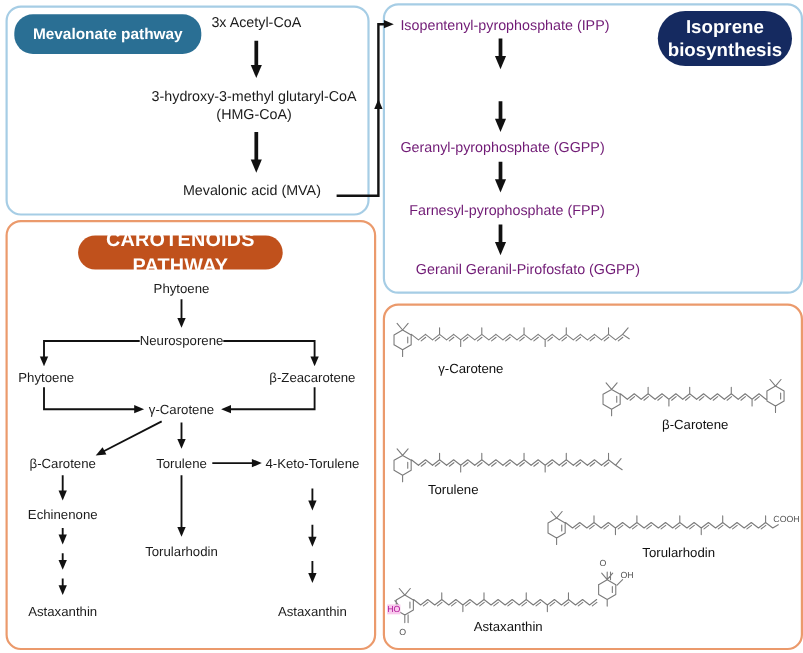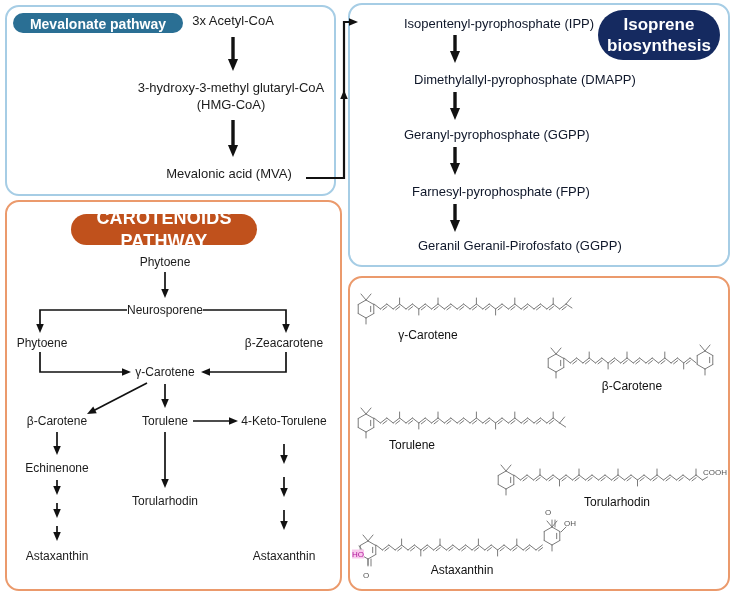--- a/index.html
+++ b/index.html
@@ -18,63 +18,62 @@
   }
   .badge-teal   { background: var(--teal,#2a6f94);  border-radius:17px; font-size:14px; }
   .badge-navy   { background: var(--navy,#152a60);  border-radius:25px; font-size:17px; }
   .badge-orange { background: var(--orange,#c0511c);border-radius:16px; font-size:18px; letter-spacing:.2px; }
 
   .node {
     position:absolute; transform:translate(-50%,-50%); white-space:nowrap;
     font-size:13px; color:#1c1c1c;
   }
   .node-l { position:absolute; transform:translate(0,-50%); white-space:nowrap;
-    font-size:13px; color:#0f172a;margin-left:40px; }
+    font-size:13px; color:#701a75; }
   .node-sm { font-size:12px; }
 
   .overlay { position:absolute; left:0; top:0; pointer-events:none; }
 
   .slabel {
     position:absolute; transform:translate(-50%,-50%); white-space:nowrap;
     font-size:12px; color:#111;
   }
   .gl {
     position:absolute; white-space:nowrap; font-size:8px; color:#555;
     transform:translate(0,-50%);
   }
   .gl-pink { background: var(--pink,#f6c9f0); color:#b0189a; padding:0 0; }
 </style>
 </head>
 <body>
 
 <div class="canvas">
 
   <section class="box box-blue" style="left:5px;top:5px;width:327px;height:187px;">
-    <div class="badge badge-teal" style="left:6px;top:6px;width:170px;height:20px;justify-content:flex-end;">
+    <div class="badge badge-teal" style="left:6px;top:6px;width:170px;height:36px;">
       <span>Mevalonate pathway</span>
     </div>
     <div class="node" style="left:226px;top:13px;">3x Acetyl-CoA</div>
     <div class="node" style="left:224px;top:80px;">3-hydroxy-3-methyl glutaryl-CoA</div>
     <div class="node" style="left:224px;top:97px;">(HMG-CoA)</div>
     <div class="node" style="left:222px;top:166px;">Mevalonic acid (MVA)</div>
     <svg id="svg-mev" class="overlay" width="323" height="183">
         <polyline points="226,30 226,54.4" fill="none" stroke="#111111" stroke-width="3.4"></polyline>
         <polygon points="226,64 220.96,52 231.04,52" fill="#111111"></polygon>
         <polyline points="226,113 226,140.4" fill="none" stroke="#111111" stroke-width="3.4"></polyline>
         <polygon points="226,150 220.96,138 231.04,138" fill="#111111"></polygon>
       </svg>
   </section>
 
   <section class="box box-blue" style="left:348px;top:3px;width:378px;height:260px;">
     <div class="badge badge-navy" style="left:248px;top:5px;width:122px;height:50px;">
       <span>Isoprene</span>
       <span>biosynthesis</span>
     </div>
     <div class="node-l" style="left:14px;top:18px;">Isopentenyl-pyrophosphate (IPP)</div>
-    <div class="node-l" style="left:24px;top:74px;">Dimethylallyl-pyrophosphate (DMAPP)</div>
     <div class="node-l" style="left:14px;top:129px;">Geranyl-pyrophosphate (GGPP)</div>
     <div class="node-l" style="left:22px;top:186px;">Farnesyl-pyrophosphate (FPP)</div>
     <div class="node-l" style="left:28px;top:240px;">Geranil Geranil-Pirofosfato (GGPP)</div>
     <svg id="svg-iso" class="overlay" width="374" height="256">
         <polyline points="105,30 105,48.4" fill="none" stroke="#111111" stroke-width="3.4"></polyline>
         <polygon points="105,58 99.96,46 110.04,46" fill="#111111"></polygon>
         <polyline points="105,87 105,105.4" fill="none" stroke="#111111" stroke-width="3.4"></polyline>
         <polygon points="105,115 99.96,103 110.04,103" fill="#111111"></polygon>
         <polyline points="105,142 105,160.4" fill="none" stroke="#111111" stroke-width="3.4"></polyline>
         <polygon points="105,170 99.96,158 110.04,158" fill="#111111"></polygon>

